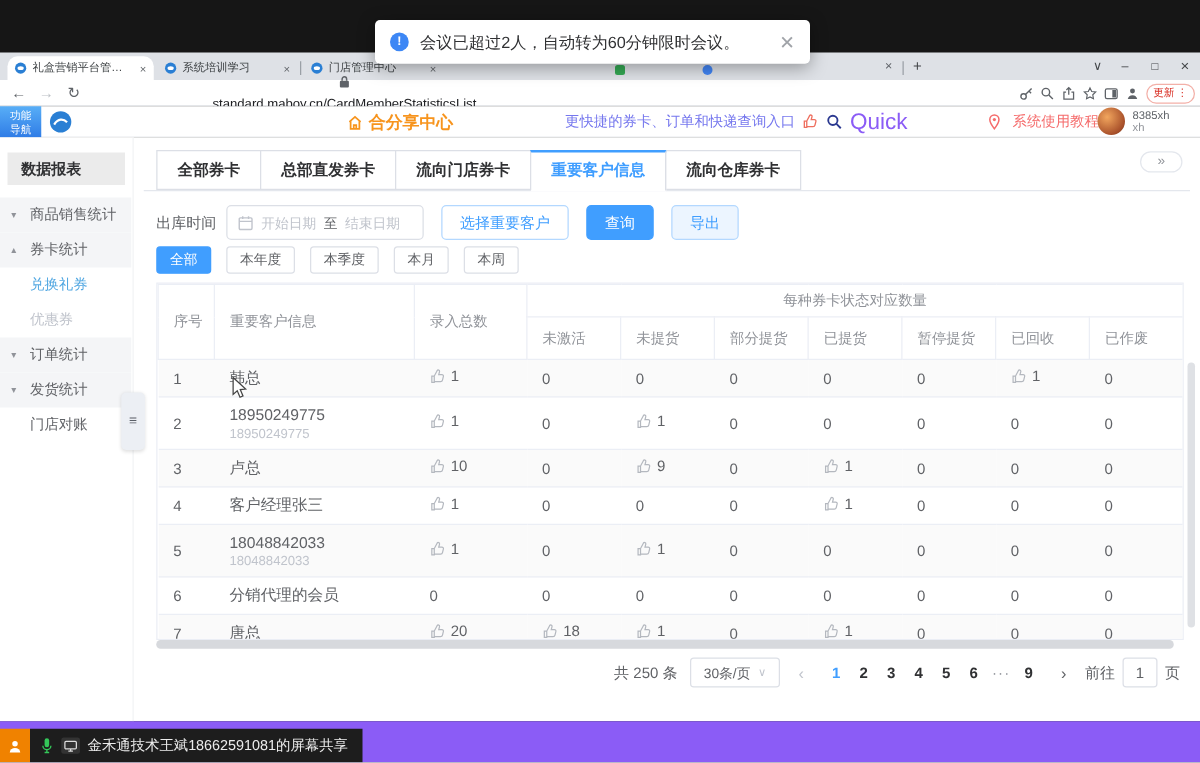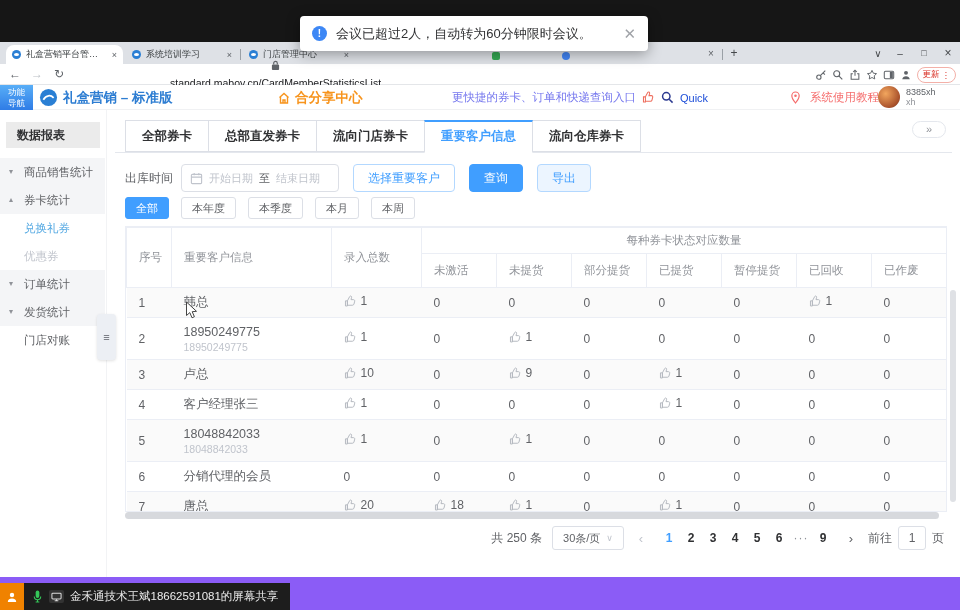--- a/index.html
+++ b/index.html
@@ -27,21 +27,21 @@
   .upill { display:flex; align-items:center; gap:2px; border:1px solid #f3b0a8; border-radius:8px; color:#d93025; font-size:8.5px; padding:1px 5px; }
 
   
   .appheader { position:absolute; top:85px; left:0; right:0; height:25px; background:#fff; border-bottom:1px solid #f0f1f3; }
   .navtoggle { position:absolute; left:0; top:0; width:33px; height:25px; background:linear-gradient(180deg,#58aef7,#2f7ce6); color:#fff; font-size:8.5px; line-height:1.25; display:flex; align-items:center; justify-content:center; text-align:center; }
   .applogo { position:absolute; left:39px; top:3px; }
   .apptitle { position:absolute; left:63px; top:0; line-height:25px; font-size:13.5px; font-weight:bold; color:#2d7dd2; }
   .sharecenter { position:absolute; left:277px; top:0; height:25px; display:flex; align-items:center; gap:4px; font-size:13.5px; font-weight:bold; color:#f7941d; }
   .quickentry { position:absolute; left:452px; top:0; height:25px; display:flex; align-items:center; gap:6px;justify-content:flex-end; }
   .qe-text { font-size:11.5px; color:#7577ee; }
-  .qe-quick { font-size:11px; color:#1d4ed8; }
+  .qe-quick { font-size:18px; color:#8b5cf6; }
   .tutorial { position:absolute; left:790px; top:0; height:25px; display:flex; align-items:center; gap:9px; font-size:11.5px; color:#f56c6c; }
   .avatar { position:absolute; left:878px; top:1px; width:22px; height:22px; border-radius:50%; background:radial-gradient(circle at 35% 35%,#f2a65e,#a8502a 70%,#5e2d14); }
   .uname { position:absolute; left:906px; top:2px; font-size:9px; color:#5f6368; line-height:10px; }
   .uname .l2 { color:#909399; }
 
   
   .workspace { position:absolute; top:110px; left:0; right:0; height:467px; background:#fff; }
 
   
   .sidebar { position:absolute; left:0; top:0; width:107px; height:100%; background:#fff; border-right:1px solid #f2f3f5; }
@@ -200,21 +200,20 @@
   <div class="appheader">
     <div class="navtoggle">
       <span><span>功能</span><br><span>导航</span></span>
     </div>
     <span class="applogo">
       <svg width="19" height="19" viewBox="0 0 14 14">
           <circle cx="7" cy="7" r="6.3" fill="#2a7fd4"></circle>
           <path d="M3.2 8.6 c2.2-3.6 5.4-3.6 7.6-1.4" stroke="#fff" stroke-width="1.3" fill="none"></path>
         </svg>
     </span>
-    <span class="apptitle">礼盒营销 – 标准版</span>
     <span class="sharecenter">
       <svg width="14" height="14" viewBox="0 0 14 14" stroke="#f7941d" fill="none" stroke-width="1.4">
           <path d="M2.5 6.5 L7 2.5 L11.5 6.5"></path>
           <path d="M3.5 6 V12 H10.5 V6"></path>
           <path d="M6 12 V9 H8 V12"></path>
         </svg>
       <span>合分享中心</span>
     </span>
     <span class="quickentry">
       <span class="qe-text">更快捷的券卡、订单和快递查询入口</span>

